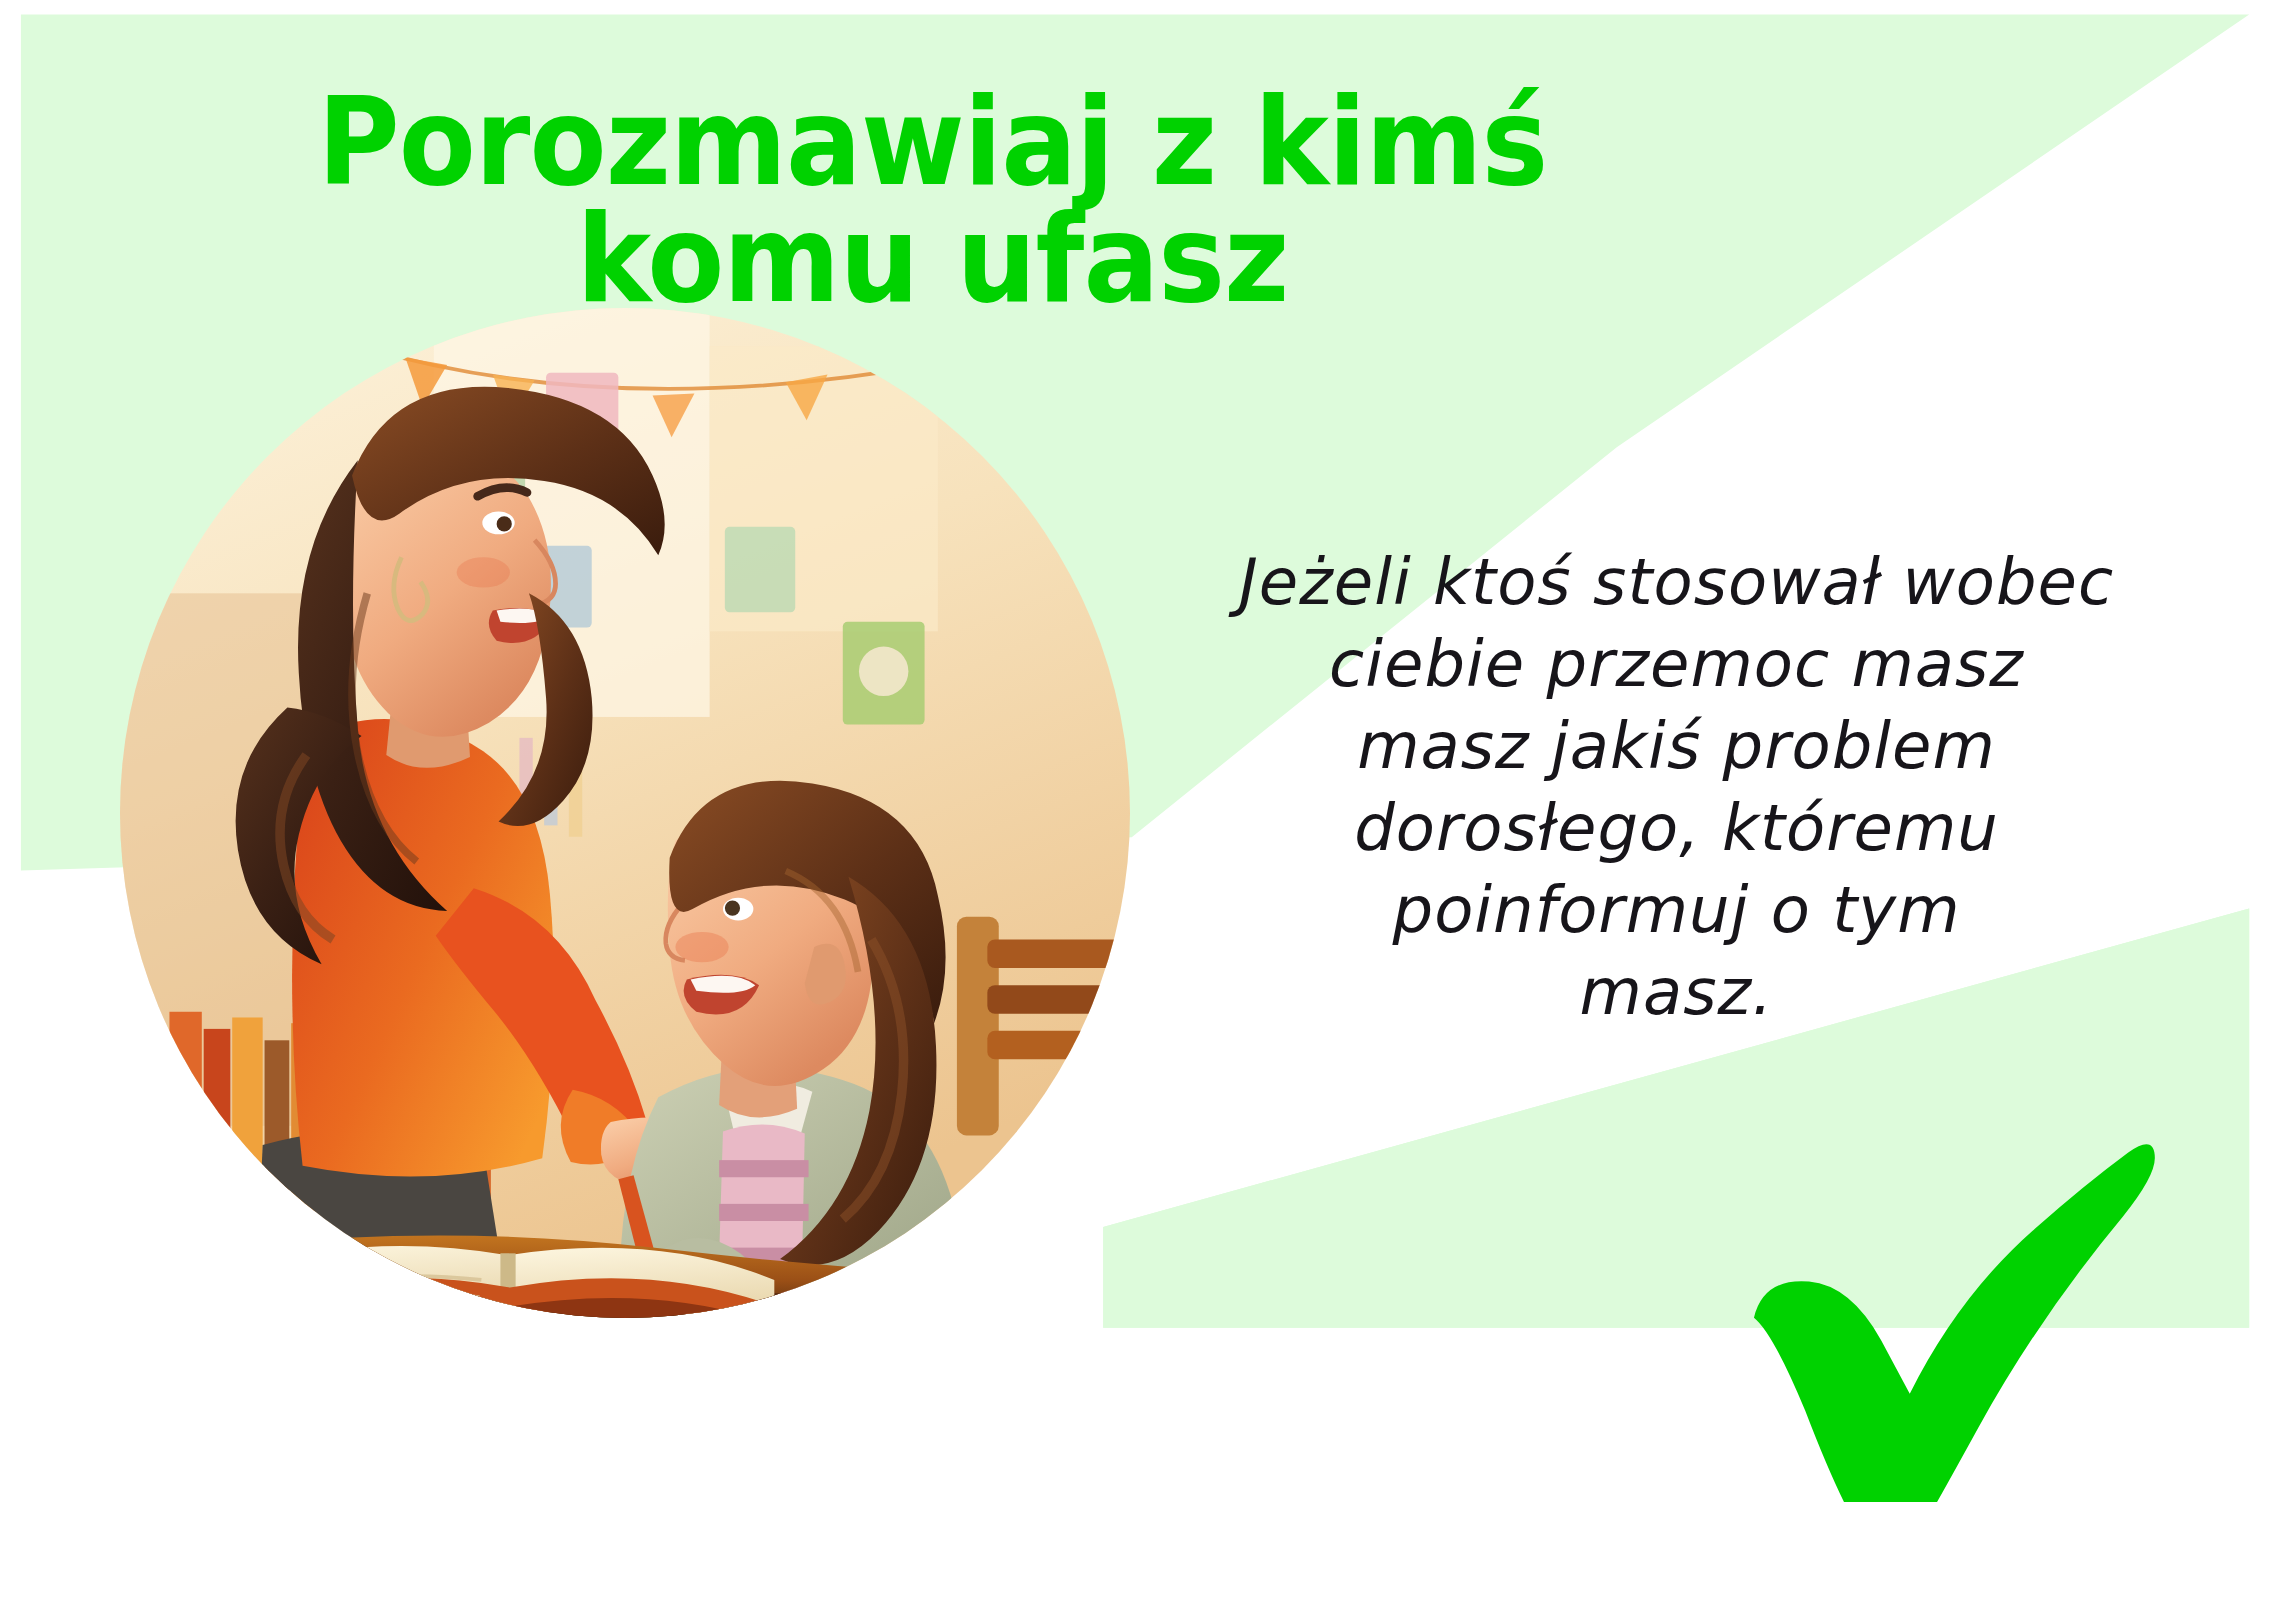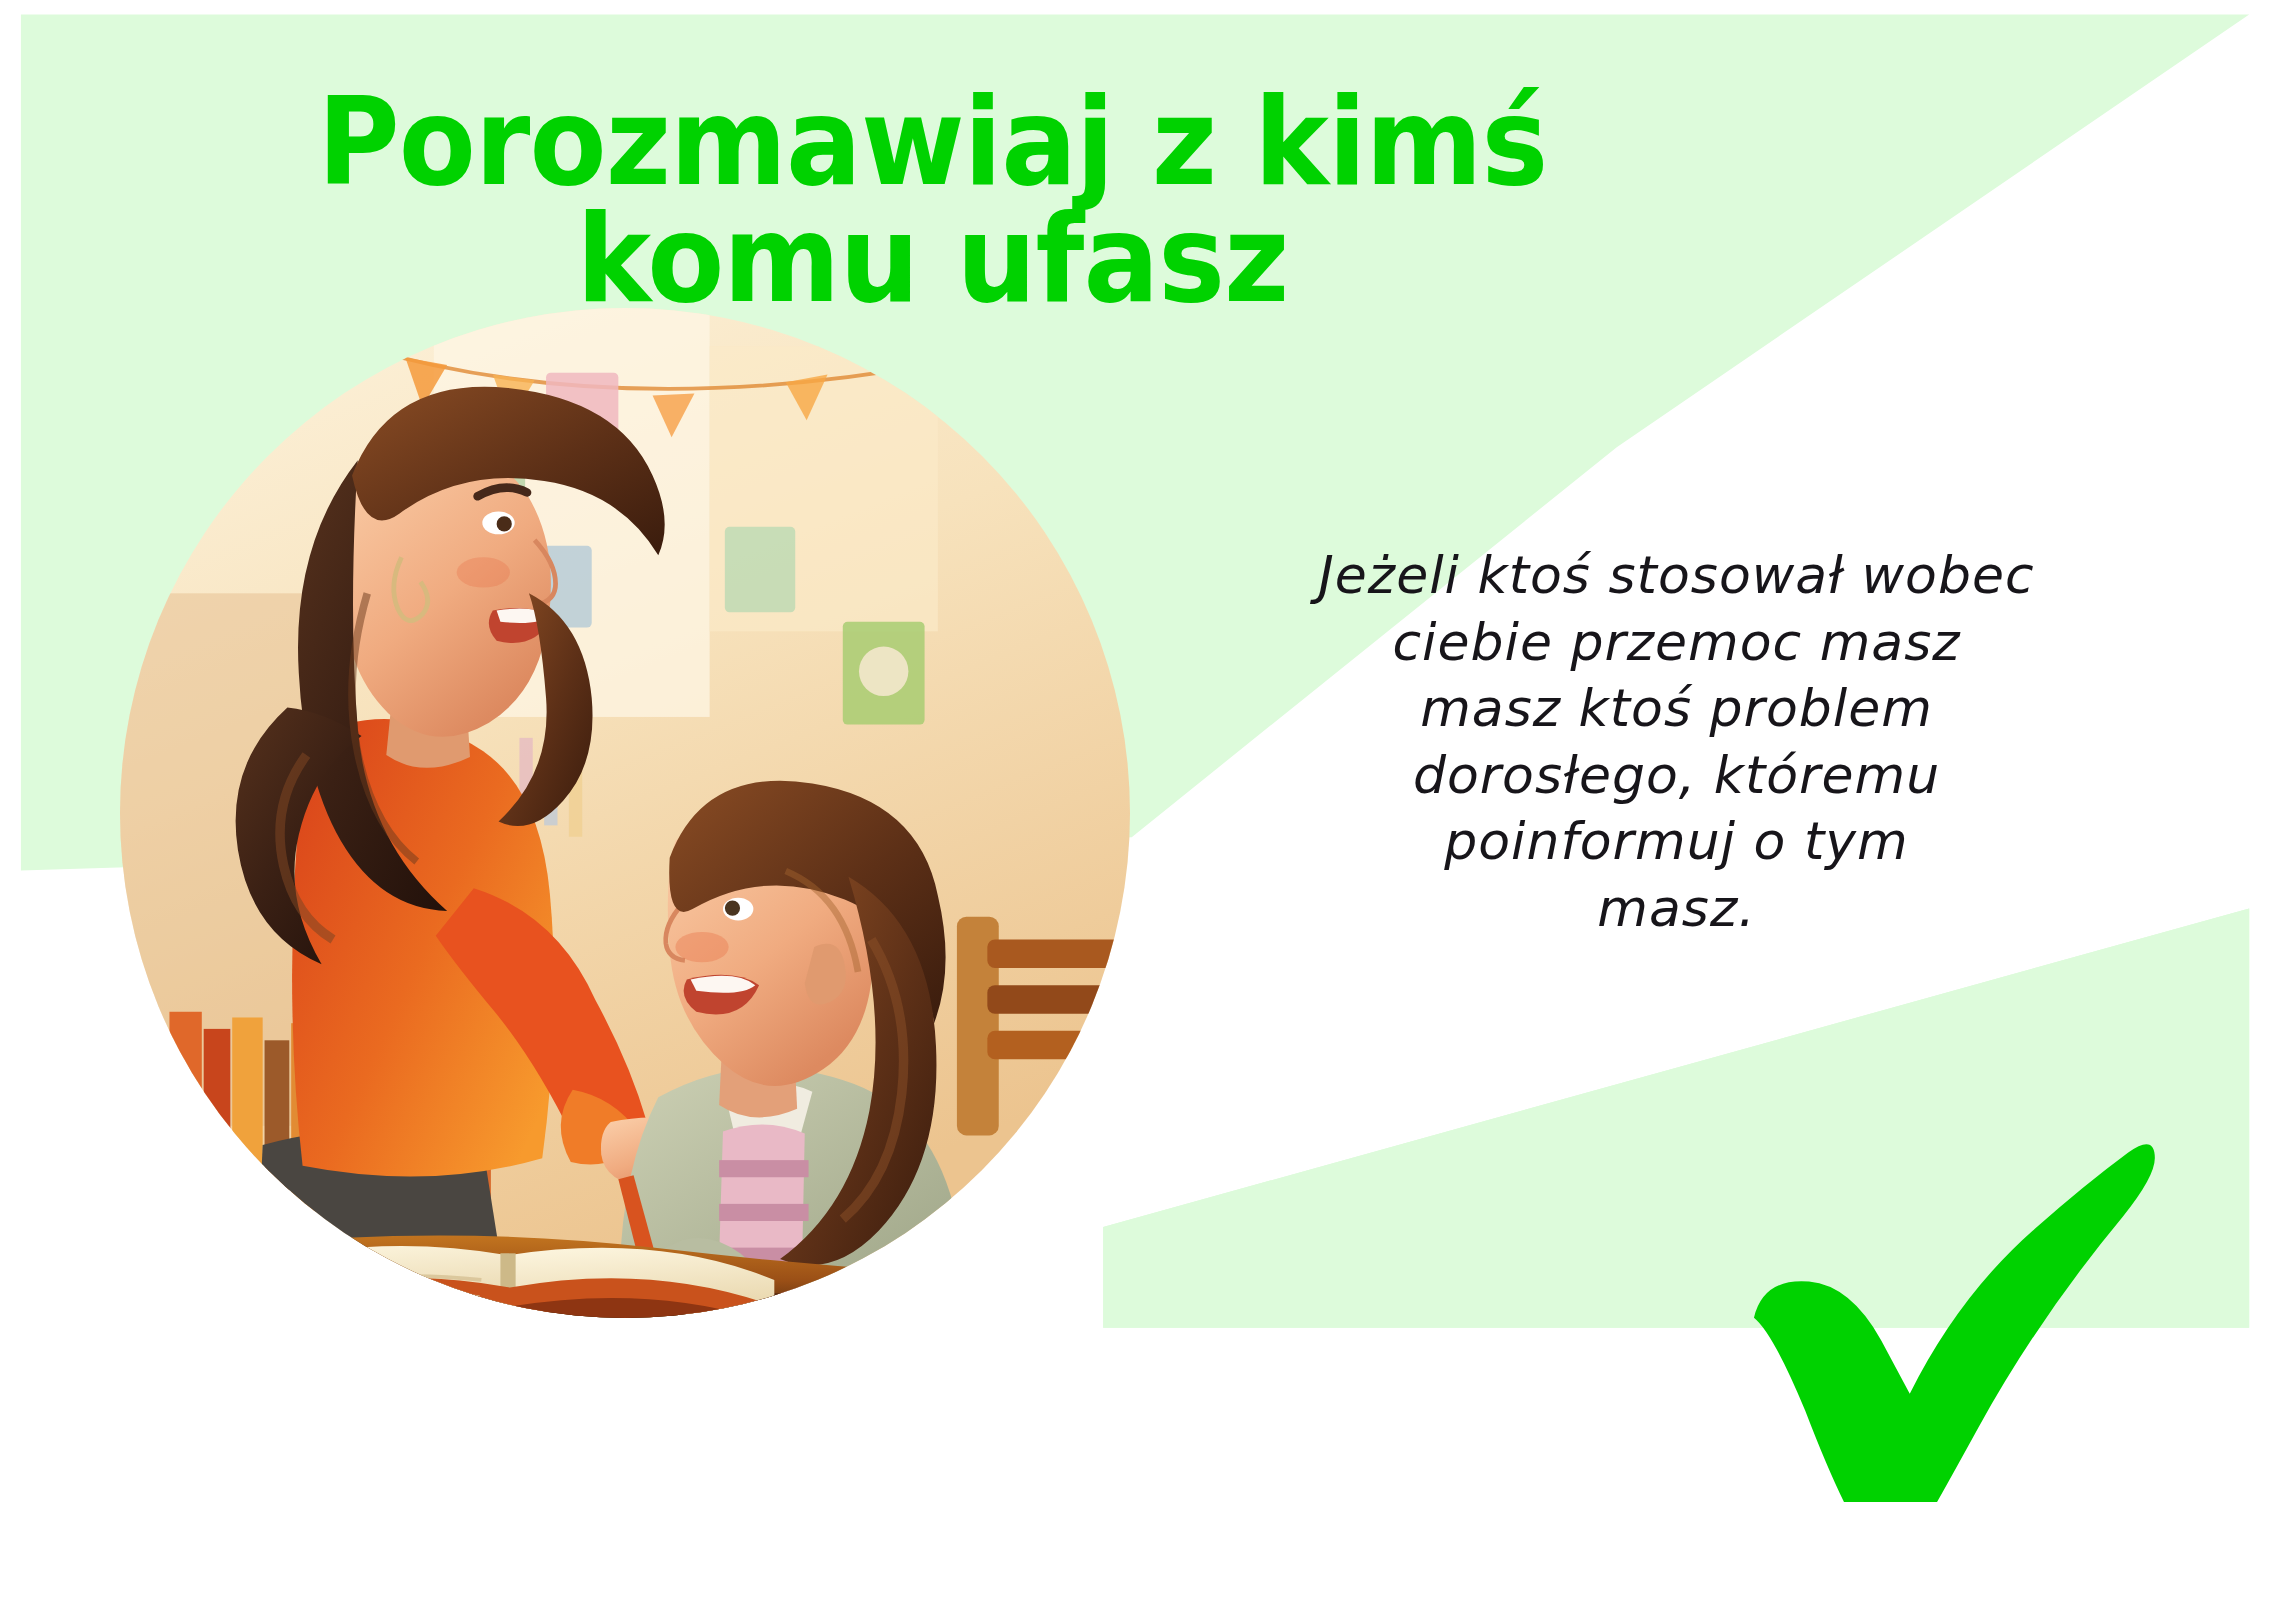--- a/index.html
+++ b/index.html
@@ -66,21 +66,21 @@
     position: absolute;
     left: 1158px;
     top: 542px;
     width: 1037px;
     text-align: center;
     z-index: 7;
   }
   .body-line {
     display: block;
     font-family: "DejaVu Sans", sans-serif;
-    font-size: 52px;
+    font-size: 64px;
     line-height: 1.28;
     color: #17151a;
     font-style: italic;
     font-weight: 300;
     letter-spacing: 1px;
     white-space: nowrap;
   }
 
   
   #checkmark {
@@ -282,21 +282,21 @@
       <path d="M108 1050 q150 -48 302 -20 q156 -28 290 24 l0 24 q-148 -42 -292 -16 q-150 -26 -300 18 z" fill="#c9521c"></path>
       <path d="M108 1068 q150 -46 302 -18 q156 -26 290 22 l0 14 -592 0 z" fill="#8e3512"></path>
 
       <path d="M170 1034 q100 -24 210 -12 M178 1050 q96 -22 200 -10" stroke="#d6c193" stroke-width="4" fill="none" opacity="0.8"></path>
     </svg>
   </div>
 
   <div id="body-text">
     <span class="body-line">Jeżeli ktoś stosował wobec</span>
     <span class="body-line">ciebie przemoc masz</span>
-    <span class="body-line">masz ktoś problem</span>
+    <span class="body-line">masz jakiś problem</span>
     <span class="body-line">dorosłego, któremu</span>
     <span class="body-line">poinformuj o tym</span>
     <span class="body-line">masz.</span>
   </div>
 
   <svg id="checkmark" viewBox="0 0 430 400" width="409" height="380">
     <path d="M6 206
              q10 -42 58 -38
              q44 4 76 62
              l30 56

